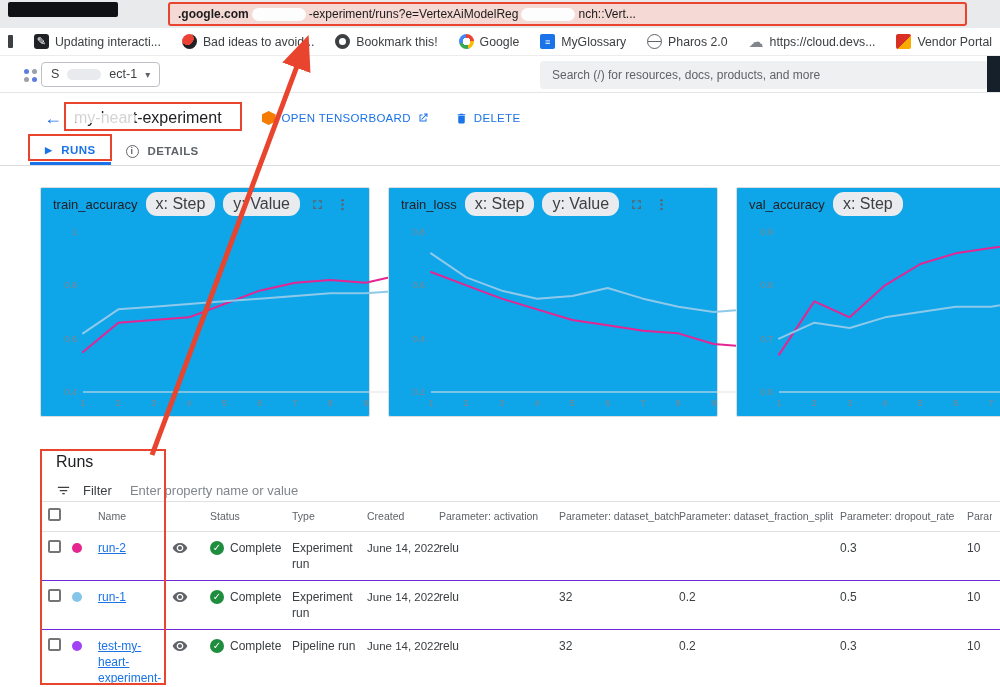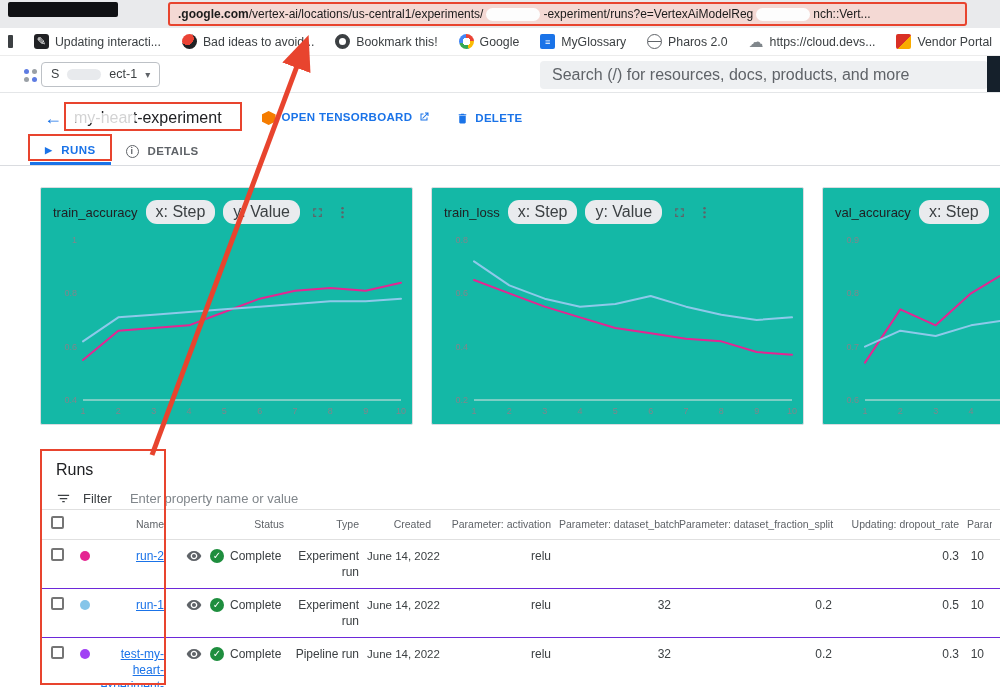--- a/index.html
+++ b/index.html
@@ -36,62 +36,62 @@
   .cloud-icon { color:#80868b; font-size:15px; }
   .red-box-icon { background: linear-gradient(135deg, #d93025 0 55%, #f9ab00 55%); border-radius:2px; }
 
   
   .console-bar { position:relative; height:37px; background:#fff; display:flex; align-items:center; padding-left:24px; border-bottom:1px solid #e4e6e8; }
   .dots-icon { width:5px; height:5px; border-radius:50%; background:#5e7ce2; flex:none;
     box-shadow: 8px 0 0 #9aa0a6, 0 8px 0 #9aa0a6, 8px 8px 0 #5e7ce2; margin:-6px 12px 0 0; }
   .proj-select { display:flex; align-items:center; gap:5px; border:1px solid #bdc1c6; border-radius:4px; height:25px; padding:0 9px; font-size:12.5px; color:#3c4043; }
   .caret { font-size:10px; color:#5f6368; margin-left:3px; }
   .search-bar { position:absolute; left:540px; top:5px; width:448px; height:28px; background:#eef0f2; border-radius:4px; display:flex; align-items:center; }
-  .search-bar input { border:none; background:transparent; outline:none; width:100%; font-size:16px; color:#5f6368; padding:0 12px; font-family:inherit; }
+  .search-bar input { border:none; background:transparent; outline:none; width:100%; font-size:12px; color:#5f6368; padding:0 12px; font-family:inherit; }
   .search-bar input::placeholder { color:#5f6368; opacity:1; }
   .corner-block { position:absolute; right:0; top:0; width:13px; height:36px; background:#15202b; }
 
   
   .page-header { display:flex; align-items:center; height:32px; margin-top:9px; padding-left:44px; }
   .back-arrow { color:#1a73e8; font-size:18px; width:18px; flex:none; }
   .page-title { font-size:16px; position:relative; margin-left:12px;text-align:right; }
   .smudge { position:absolute; left:-2px; top:4px; width:64px; height:10px; background:rgba(255,255,255,.8); border-radius:5px; }
-  .hdr-action { display:flex; align-items:flex-start; gap:6px; color:#1a73e8; font-size:11.5px; font-weight:700; letter-spacing:.3px; cursor:pointer; }
+  .hdr-action { display:flex; align-items:center; gap:6px; color:#1a73e8; font-size:11.5px; font-weight:400; letter-spacing:.3px; cursor:pointer; }
   .hdr-action.tb { margin-left:40px; }
   .hdr-action.del { margin-left:26px; }
   .tb-icon { width:14px; height:14px; background:#f57c00; clip-path:polygon(50% 0,100% 25%,100% 75%,50% 100%,0 75%,0 25%); }
 
   
   .tabs { display:flex; align-items:stretch; height:29px; border-bottom:1px solid #dadce0; padding-left:30px; margin-top:3px; }
   .tab { display:flex; align-items:center; gap:9px; padding:0 15px; font-size:11.5px; font-weight:700; letter-spacing:.4px; }
   .tab.active { color:#1a73e8; border-bottom:3px solid #1a73e8; }
   .tab.inactive { color:#5f6368; }
   .play-icon { font-size:9px; }
   .info-i { width:13px; height:13px; border:1.4px solid #5f6368; border-radius:50%; font-size:9px; display:inline-flex; align-items:center; justify-content:center; color:#5f6368; font-weight:700; }
 
   
   .charts-row { display:flex; flex-wrap:nowrap; gap:18px; padding-left:40px; margin-top:21px; }
-  .chart-card { width:373px; flex:none; border:1px solid #dadce0; border-radius:2px; background:#14b8a6; padding:12px 12px 4px; }
+  .chart-card { width:330px; flex:none; border:1px solid #dadce0; border-radius:2px; background:#0ea5e9; padding:4px 12px 4px; }
   .cc-head { display:flex; align-items:center; }
   .cc-title { font-size:13px; color:#202124; }
   .chip { background:#e9ebee; border-radius:11px; padding:3px 10px; font-size:16px; color:#3c4043; margin-left:8px; }
   .chip:first-of-type { margin-left:auto; }
   .icon-btn { margin-left:10px; flex:none; }
   svg.chart { display:block; margin-top:6px; }
   .tick { font-size:9px; fill:#80868b; font-family:"Liberation Sans", sans-serif; }
 
   
   .runs-section { margin-top:36px; padding-left:40px; }
   .runs-heading { font-size:16px; color:#202124; margin:4px 0 12px 16px; }
   .filter-row { display:flex; align-items:center; gap:12px; margin:0 0 3px 16px; color:#3c4043; }
   .filter-label { font-size:13px; }
   .filter-input { border:none; outline:none; font-size:13px; color:#5f6368; width:320px; font-family:inherit; margin-left:6px; }
   .filter-input::placeholder { color:#80868b; opacity:1; }
   .table { border-top:1px solid #e0e0e0; width:960px; }
-  .thead, .trow { display:grid; grid-template-columns:32px 26px 74px 38px 82px 75px 72px 120px 120px 161px 127px 25px; align-items:start;text-align:right; }
+  .thead, .trow { display:grid; grid-template-columns:32px 26px 74px 38px 82px 75px 72px 120px 120px 161px 127px 25px; align-items:start; }
   .thead { border-bottom:1px solid #e0e0e0; padding:6px 0; color:#5f6368; }
   .thead .cell { font-size:10.5px; white-space:nowrap; overflow:hidden; }
   .trow { border-bottom:1px solid #6d28d9; padding:8px 0; font-size:12px; color:#3c4043; min-height:37px; }
   .cell { padding-right:8px; overflow-wrap:break-word; line-height:16px; }
   .cell.cb { padding-left:8px; }
   .cell.nowrap { white-space:nowrap; font-size:11.5px; }
   .checkbox { width:13px; height:13px; border:2px solid #757575; border-radius:2px; display:inline-block; background:#fff; }
   .dot { width:10px; height:10px; border-radius:50%; display:inline-block; margin-top:3px; }
   .name-link { color:#1a73e8; text-decoration:underline; cursor:pointer; }
   .status { display:flex; gap:6px; align-items:center; }
@@ -106,21 +106,20 @@
 </style>
 </head>
 <body>
 
 <div class="screen">
 
   <div class="browser-bar">
     <div class="redact-black"></div>
     <div class="url-bar">
       <span class="url-host">.google.com</span>
-        <span>/vertex-ai/locations/us-central1/experiments/</span>
         <span class="redact-pill"></span>
         <span>-experiment/runs?e=VertexAiModelReg</span>
         <span class="redact-pill"></span>
         <span>nch::Vert...</span>
     </div>
   </div>
 
   <div class="bookmarks-bar">
       <div class="bm">
         <span class="bm-ic cut-icon"></span>
@@ -316,21 +315,21 @@
         <span class="cell cb"><span class="checkbox"></span></span>
         <span class="cell"></span>
         <span class="cell">Name</span>
         <span class="cell"></span>
         <span class="cell">Status</span>
         <span class="cell">Type</span>
         <span class="cell">Created</span>
         <span class="cell">Parameter: activation</span>
         <span class="cell">Parameter: dataset_batch</span>
         <span class="cell">Parameter: dataset_fraction_split</span>
-        <span class="cell">Updating: dropout_rate</span>
+        <span class="cell">Parameter: dropout_rate</span>
         <span class="cell">Param</span>
       </div>
       <div id="tbody">
           <div class="trow">
     <span class="cell cb"><span class="checkbox"></span></span>
     <span class="cell"><span class="dot" style="background:#e52592"></span></span>
     <span class="cell"><a class="name-link">run-2</a></span>
     <span class="cell"><svg width="16" height="16" viewBox="0 0 24 24">
                 <path fill="#5f6368" d="M12 4.5C7 4.5 2.7 7.6 1 12c1.7 4.4 6 7.5 11 7.5s9.3-3.1 11-7.5c-1.7-4.4-6-7.5-11-7.5zM12 17c-2.8 0-5-2.2-5-5s2.2-5 5-5 5 2.2 5 5-2.2 5-5 5zm0-8c-1.7 0-3 1.3-3 3s1.3 3 3 3 3-1.3 3-3-1.3-3-3-3z"></path>
               </svg></span>

